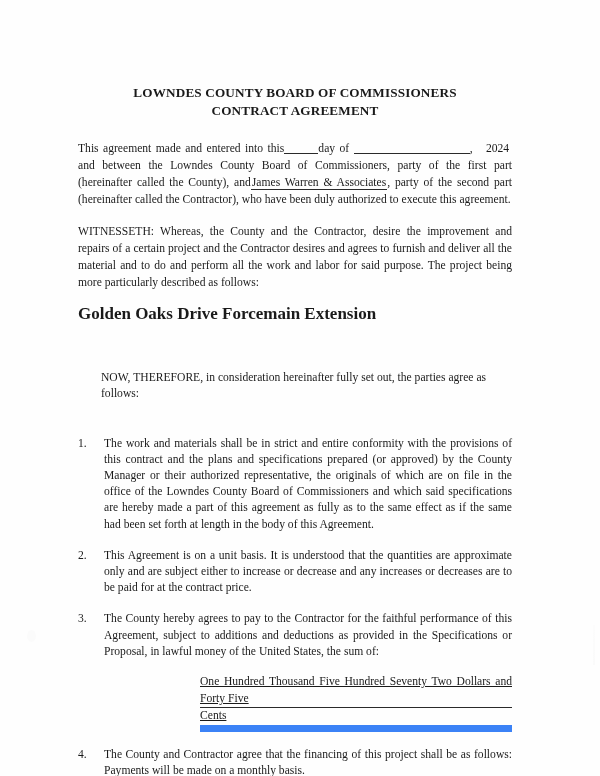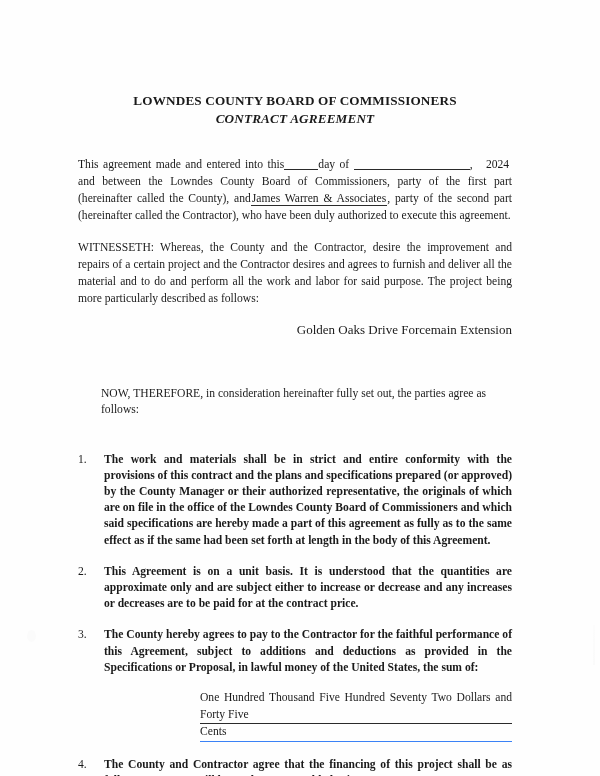--- a/index.html
+++ b/index.html
@@ -29,25 +29,24 @@
     top: 80px;
     width: 434px;
   }
 
   .doc-title {
     text-align: center;
     font-weight: bold;
     font-size: 13.2px;
     line-height: 17.5px;
     letter-spacing: 0.15px;
-    margin: 12px;
+    margin: 4px;
   }
   .doc-title .line2 {
     display: block;
-    font-style: italic;
   }
 
   p.para {
     margin: 0;
     font-size: 11.6px;
     line-height: 17px;
     text-align: justify;
     text-justify: inter-word;
   }
 
@@ -67,24 +66,23 @@
     border-bottom: 1px solid #2a2a2a;
     vertical-align: -2px;
   }
   .u-name {
     border-bottom: 1px solid #2a2a2a;
     padding: 0 1px;
   }
 
   .project-title {
     margin: 0;
-    font-size: 13px;
-    line-height: 16.2px;
-    font-weight: normal;
-    text-align: right;
+    font-size: 17px;
+    line-height: 16.2px;
+    font-weight: bold;
   }
 
   .nowtherefore {
     margin: 16px;
     font-size: 11.6px;
     line-height: 16.2px;
     padding-left: 7px;
   }
 
   .list {
@@ -107,31 +105,31 @@
     position: absolute;
     left: 0;
     top: 0;
     width: 18px;
     text-align: left;
     font-size: 11.6px;
     line-height: 16.2px;
   }
   .list-item .tail {
     display: inline;
-    font-weight: bold;
   }
 
   .amount-block {
     margin: 14px 0 0 0;
     padding-left: 96px;
+    text-decoration: underline;
   }
   .amount-line {
     font-size: 11.6px;
     line-height: 16.6px;
-    border-bottom: 1px solid #3b82f6;
+    border-bottom: 7px solid #3b82f6;
     display: block;
   }
   .amount-line.first {
     border-bottom: 1px solid #2a2a2a;
   }
 
   .smudge {
     position: absolute;
     left: 27px;
     top: 630px;

